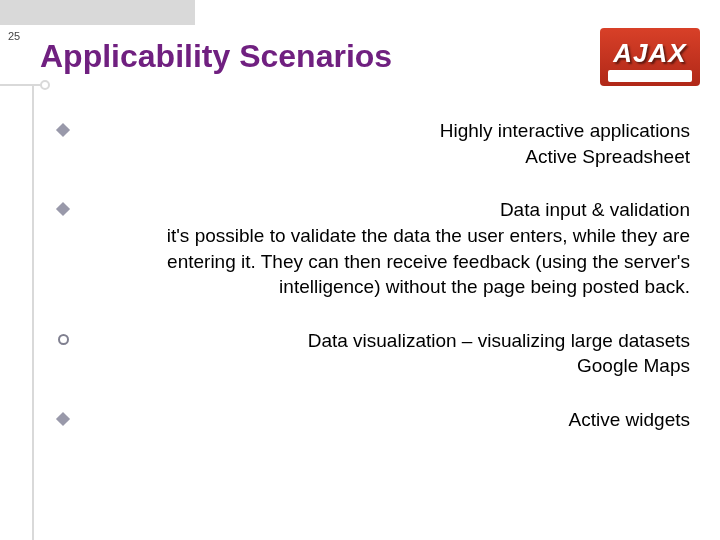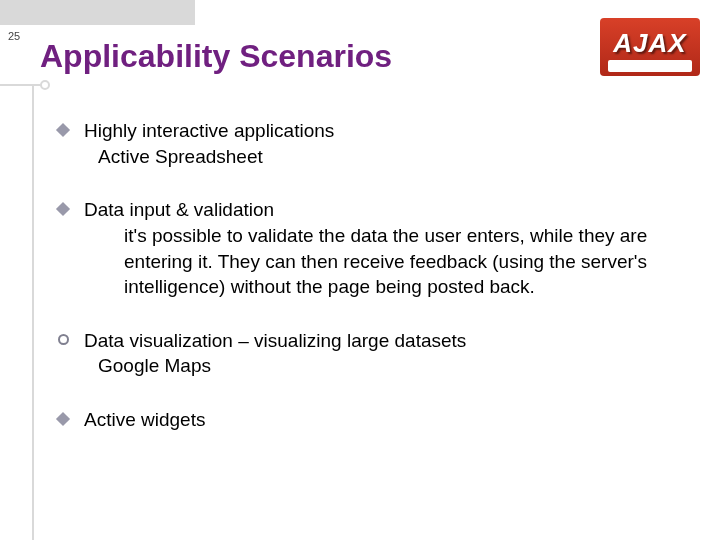--- a/index.html
+++ b/index.html
@@ -30,21 +30,21 @@
     position: absolute;
     top: 38px;
     left: 40px;
     font-size: 32px;
     font-family: "Trebuchet MS", Tahoma, sans-serif;
     color: #702080;
     font-weight: bold;
   }
   .logo {
     position: absolute;
-    top: 18px;
+    top: 28px;
     right: 20px;
     width: 100px;
     height: 58px;
   }
   .logo-rect {
     width: 100px;
     height: 58px;
     background: linear-gradient(180deg, #d84028 0%, #b02818 100%);
     border-radius: 4px;
     position: relative;
@@ -96,20 +96,21 @@
     background: #fff;
   }
   .content {
     position: absolute;
     top: 118px;
     left: 54px;
     right: 30px;
     color: #000;
     font-size: 19px;
     line-height: 1.35;
+    text-align: right;
   }
   .item {
     margin-bottom: 28px;
     position: relative;
     padding-left: 30px;
   }
   .bullet-diamond {
     position: absolute;
     left: 4px;
     top: 7px;

